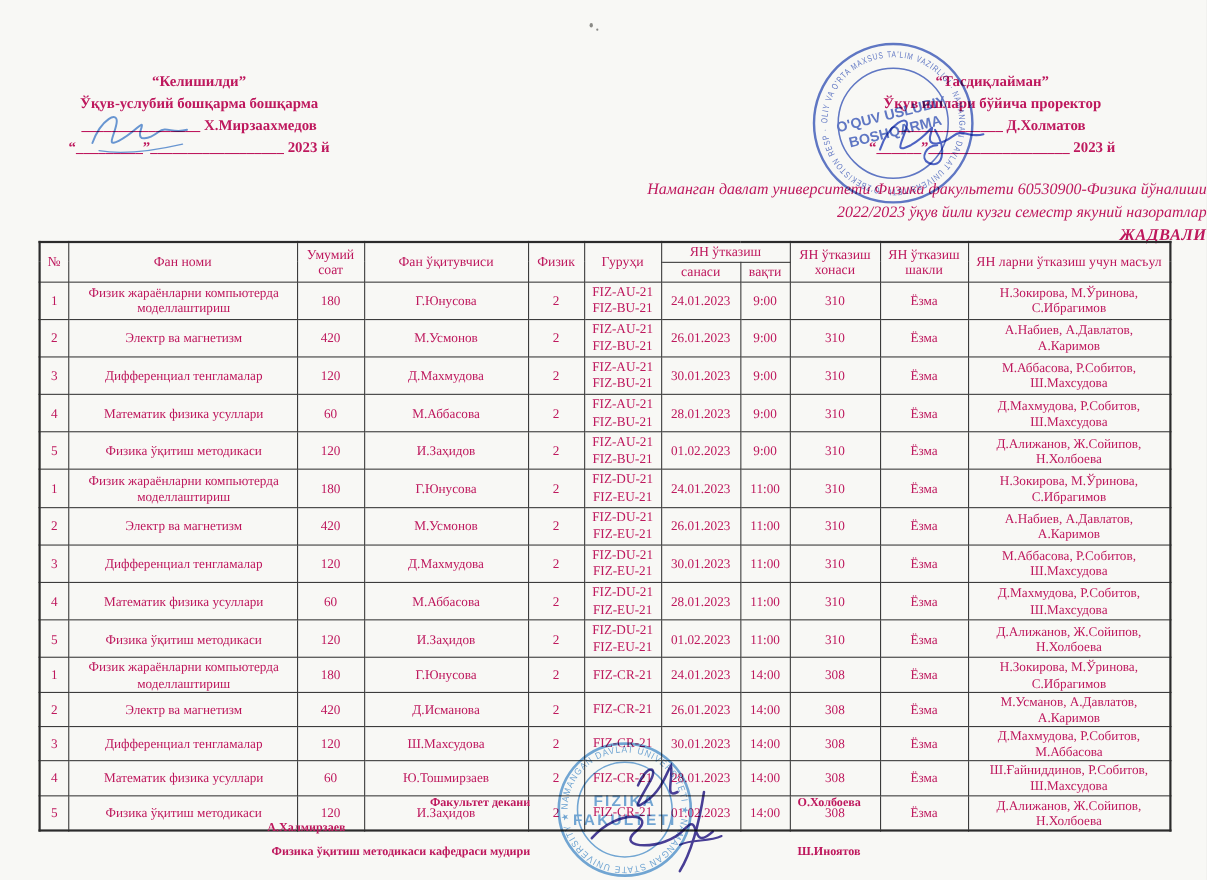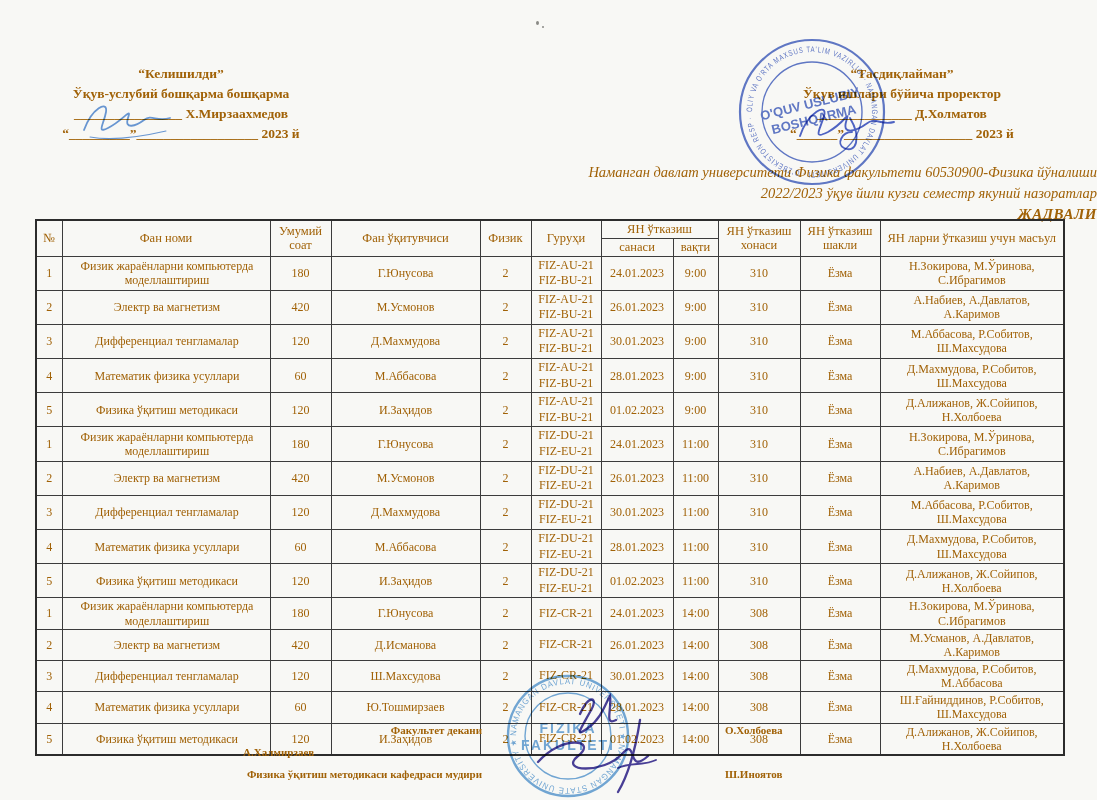--- a/index.html
+++ b/index.html
@@ -1,19 +1,19 @@
 <!DOCTYPE html>
 <html><head>
 <meta charset="utf-8">
 <style>
   html,body { margin:0; padding:0; background:#e9e9e7; }
   .page {
     position:relative; width:1097px; height:800px; margin:0 auto;
     background:#f8f8f5; overflow:hidden;
-    font-family:"Liberation Serif", serif; color:#a16207;
+    font-family:"Liberation Serif", serif; color:#be185d;
   }
 
   
   .approval { position:absolute; text-align:center; font-weight:bold; font-size:13.5px; line-height:20px; }
   .approval-left  { left:36px;  top:64px; width:290px; }
   .approval-right { left:742px; top:64px; width:320px; }
 
   
   .title-block { position:absolute; left:0; right:0; top:162px; text-align:right; font-size:14.5px; line-height:21px;font-style:italic; }
   .title-main { font-weight:bold; font-size:15px; letter-spacing:.5px; }

